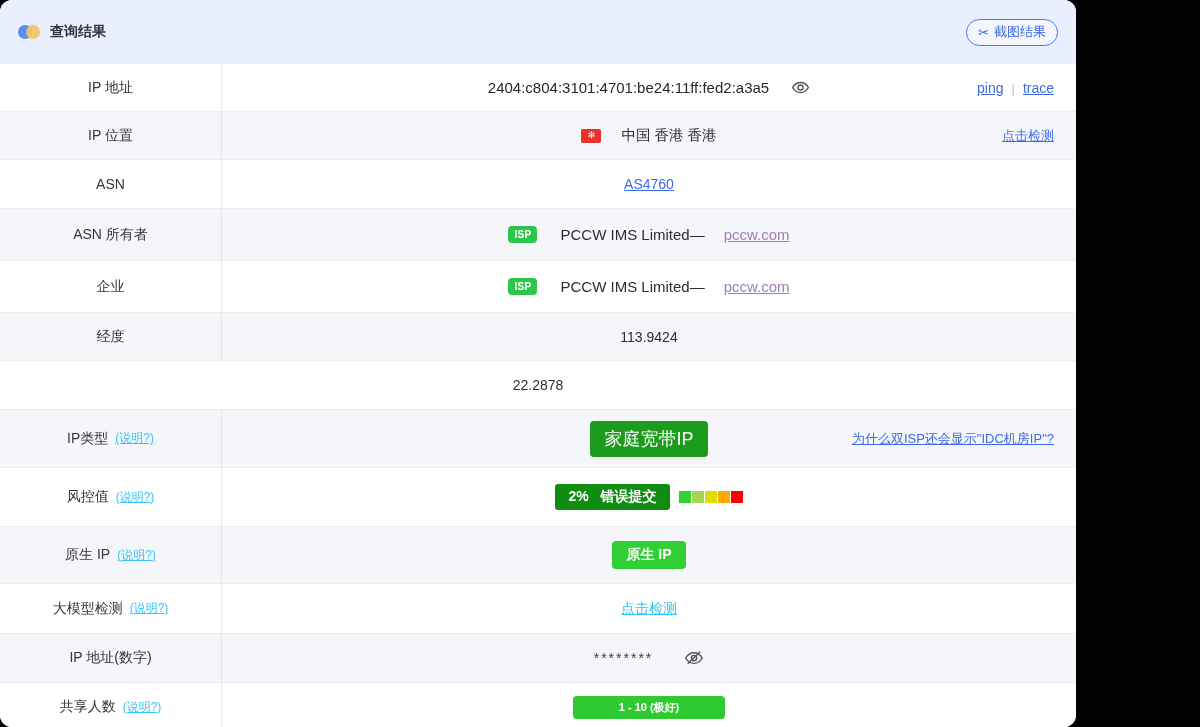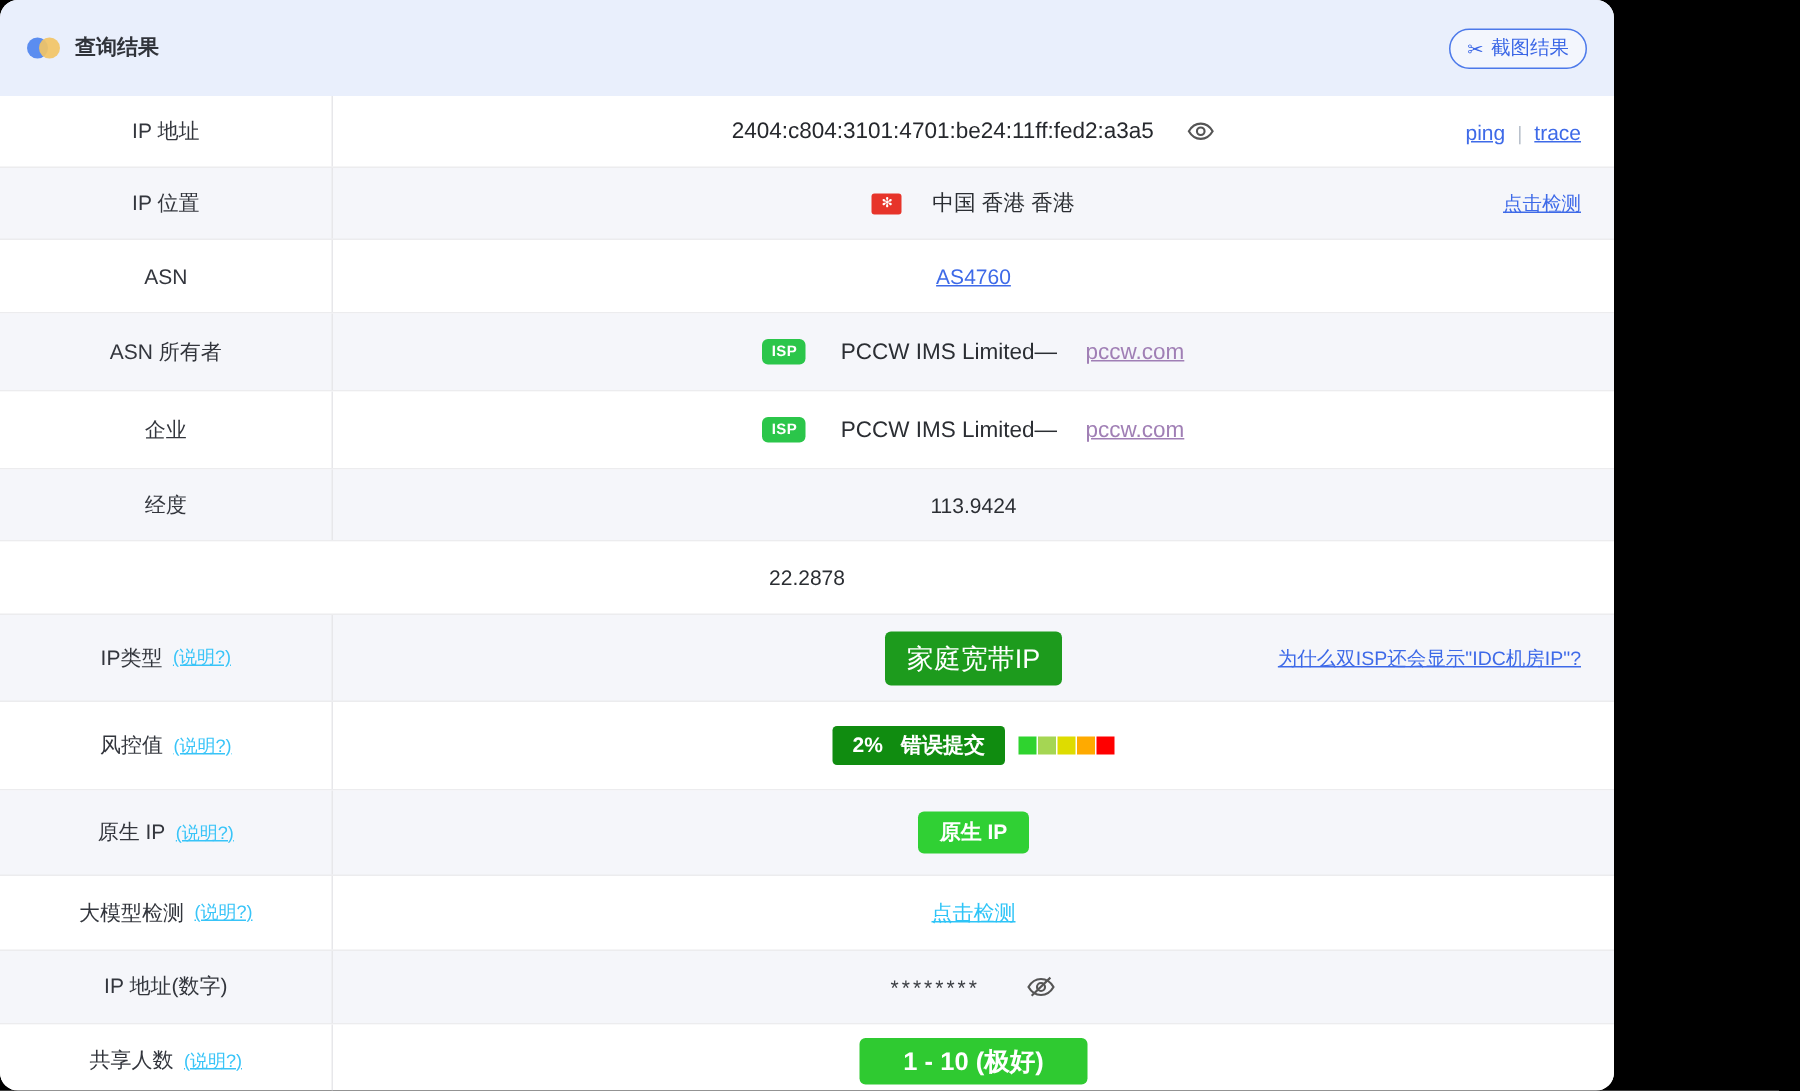--- a/index.html
+++ b/index.html
@@ -65,21 +65,21 @@
     background:#108c10; color:#fff; font-size:14px; font-weight:bold;
     padding:4px 13px; border-radius:3px; display:inline-flex; gap:12px;
   }
   .risk-bar { display:flex; gap:1px; }
   .risk-bar .seg { width:12px; height:12px; display:inline-block; }
   .badge-green {
     background:#30d034; color:#fff; font-size:14px; font-weight:bold;
     padding:5px 14px; border-radius:4px;
   }
   .badge-shared {
-    background:#2fca31; color:#fff; font-size:17px; font-weight:bold;
+    background:#2fca31; color:#fff; font-size:11px; font-weight:bold;
     padding:4px 0; width:152px; text-align:center; border-radius:4px;
   }
   .stars { letter-spacing:2px; font-size:14px; color:#3a3d42; }
 </style>
 </head>
 <body>
 
 <div class="card">
 
   <div class="hdr">

